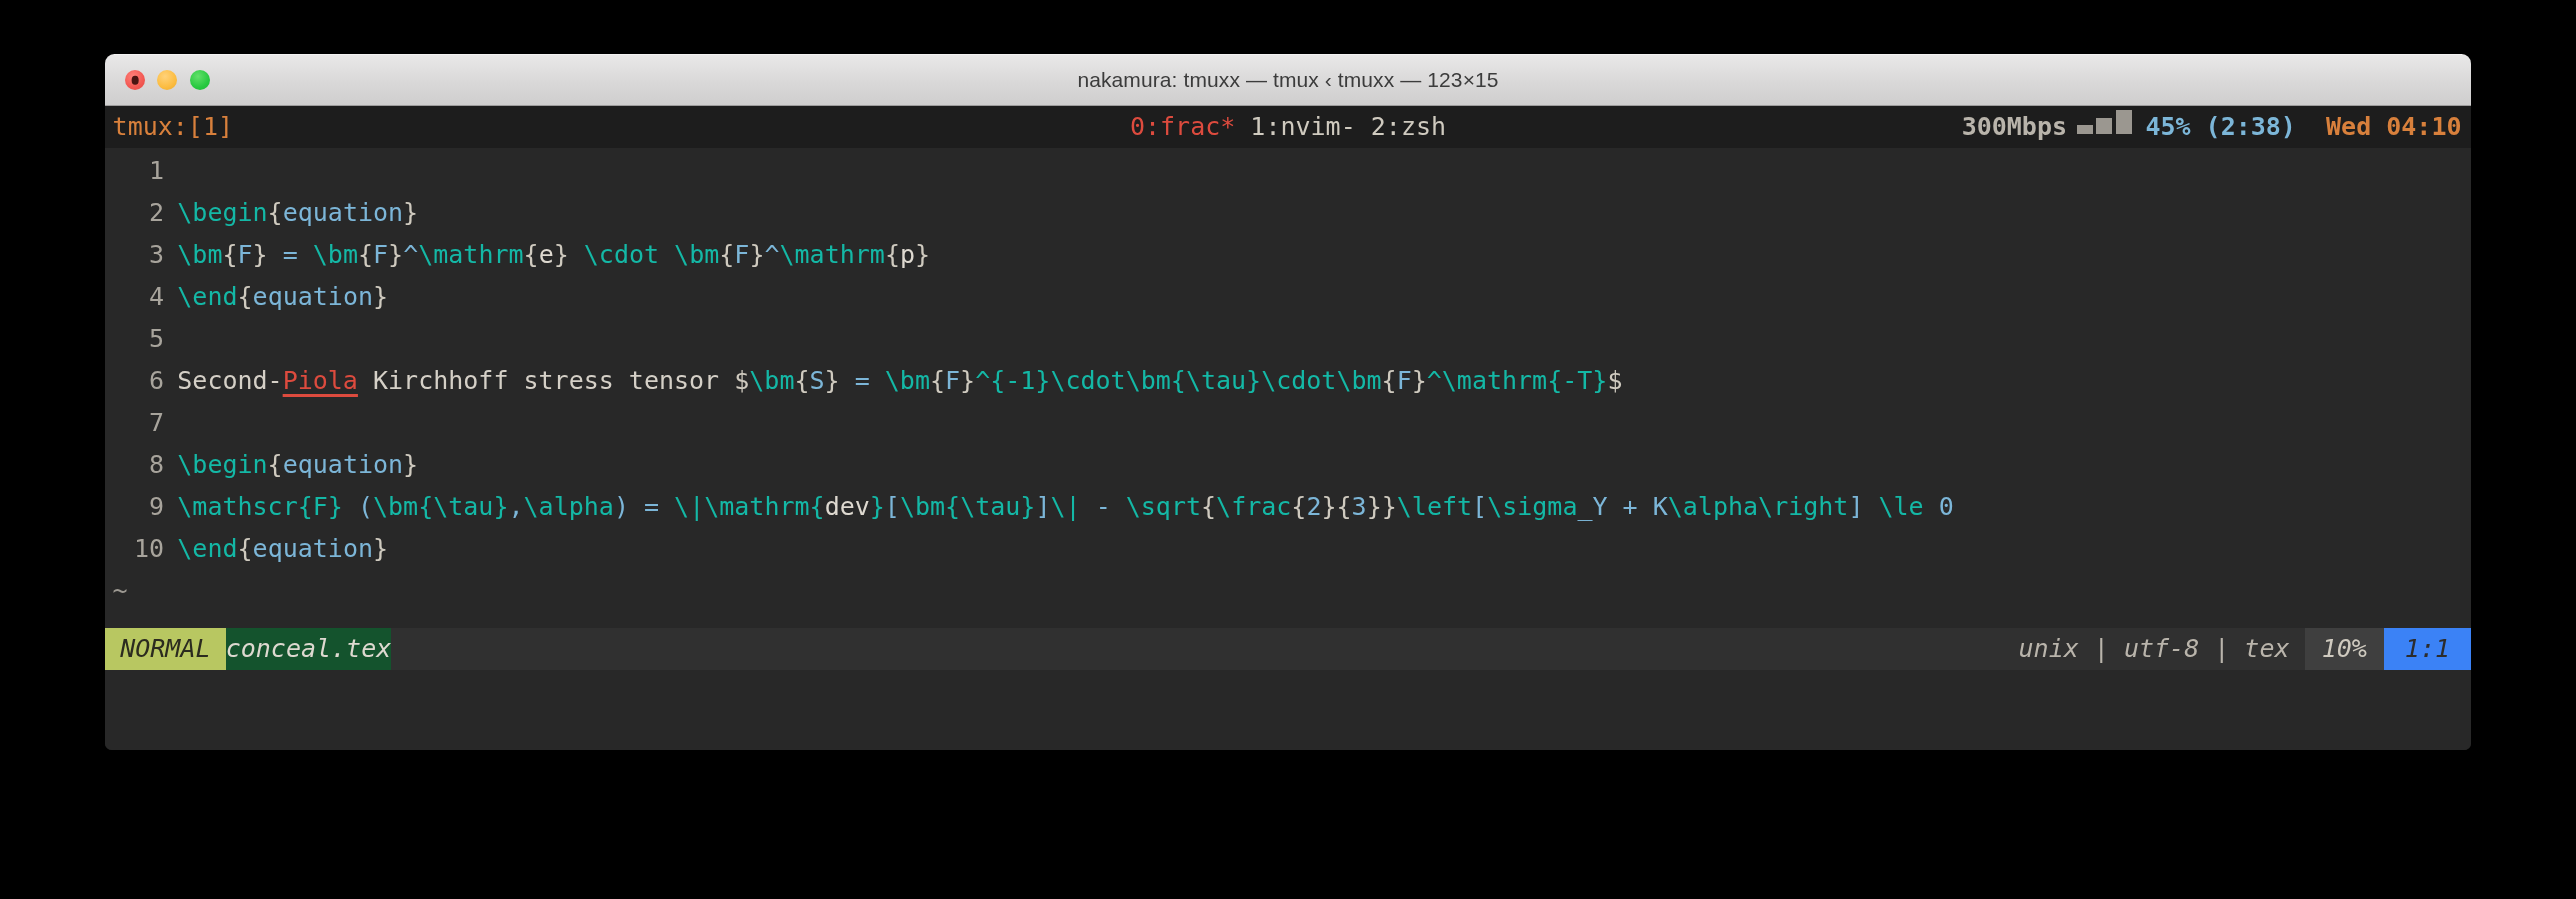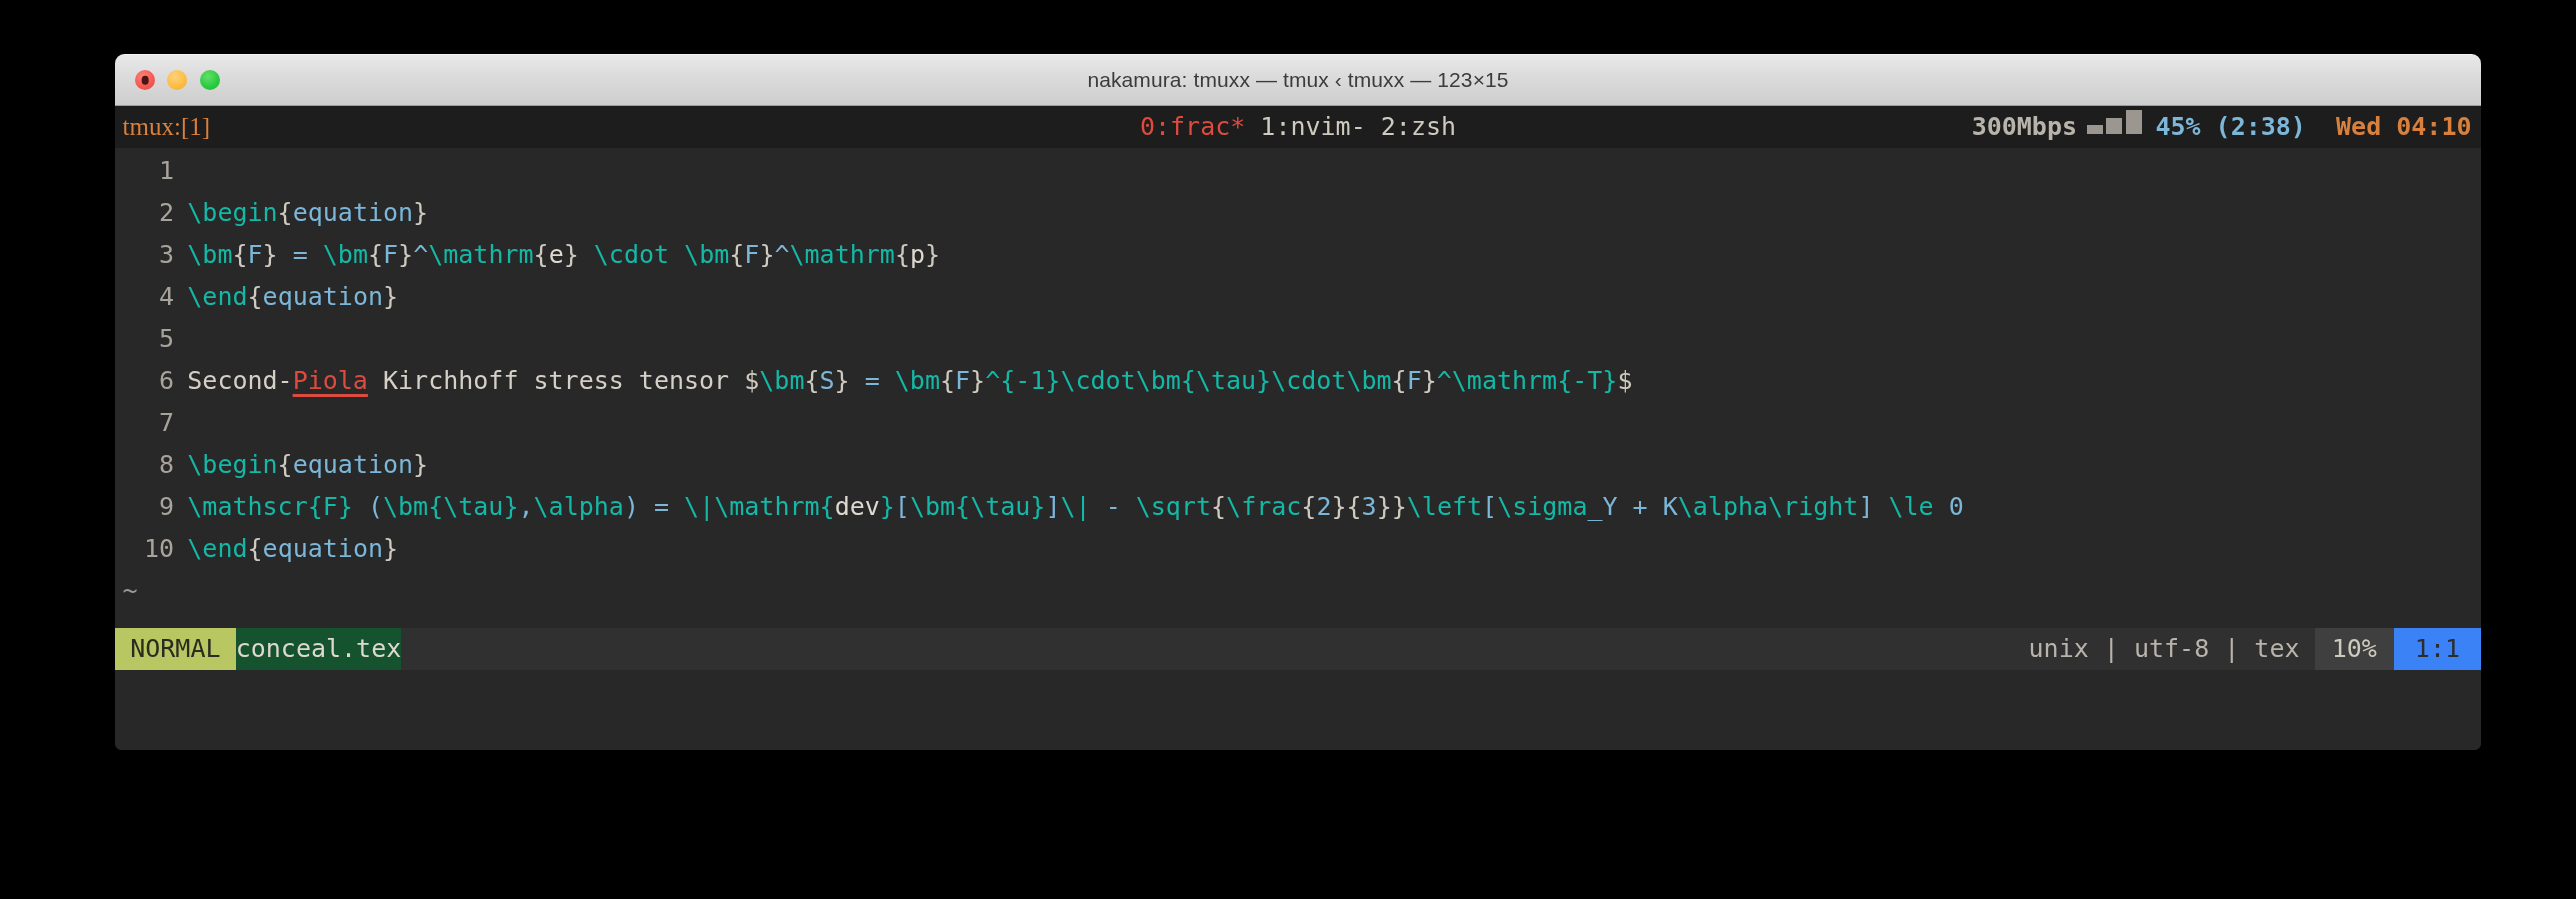--- a/index.html
+++ b/index.html
@@ -10,21 +10,21 @@
     height: 899px;
     overflow: hidden;
   }
   body {
     font-family: "DejaVu Sans Mono", monospace;
   }
 
   
   #window {
     position: absolute;
-    left: 115px;
+    left: 105px;
     top: 54px;
     width: 2366px;
     height: 696px;
     border-radius: 9.5px 9.5px 6.7px 6.7px;
     box-shadow: 0 9.5px 32px rgba(0,0,0,0.75);
     overflow: hidden;
     background: #282828;
   }
 
   
@@ -95,21 +95,20 @@
     position: relative;
     height: 42px;
     background: #1d1d1d;
     display: flex;
     align-items: center;
     white-space: pre;
   }
   #tmux-left {
     padding-left: 7.6px;
     color: #d8803c;
-    font-family: Liberation Serif, serif;
   }
   #tmux-windows {
     position: absolute;
     left: 0; right: 0;
     text-align: center;
   }
   #tmux-right {
     position: absolute;
     right: 9.5px;
     display: flex;
@@ -174,20 +173,21 @@
 
   
   #vim-status {
     position: absolute;
     left: 0; right: 0; bottom: 0;
     height: 42px;
     display: flex;
     align-items: stretch;
     font-size: 25px;
     background: #3a3a3a;
+    font-style: italic;
   }
   .seg { display: flex; align-items: center; white-space: pre; }
   #seg-mode {
     background: #b8c761;
     color: #2b2b1f;
     padding: 0 15.2px;
     font-weight: normal;
   }
   #seg-file {
     background: #14532d;

